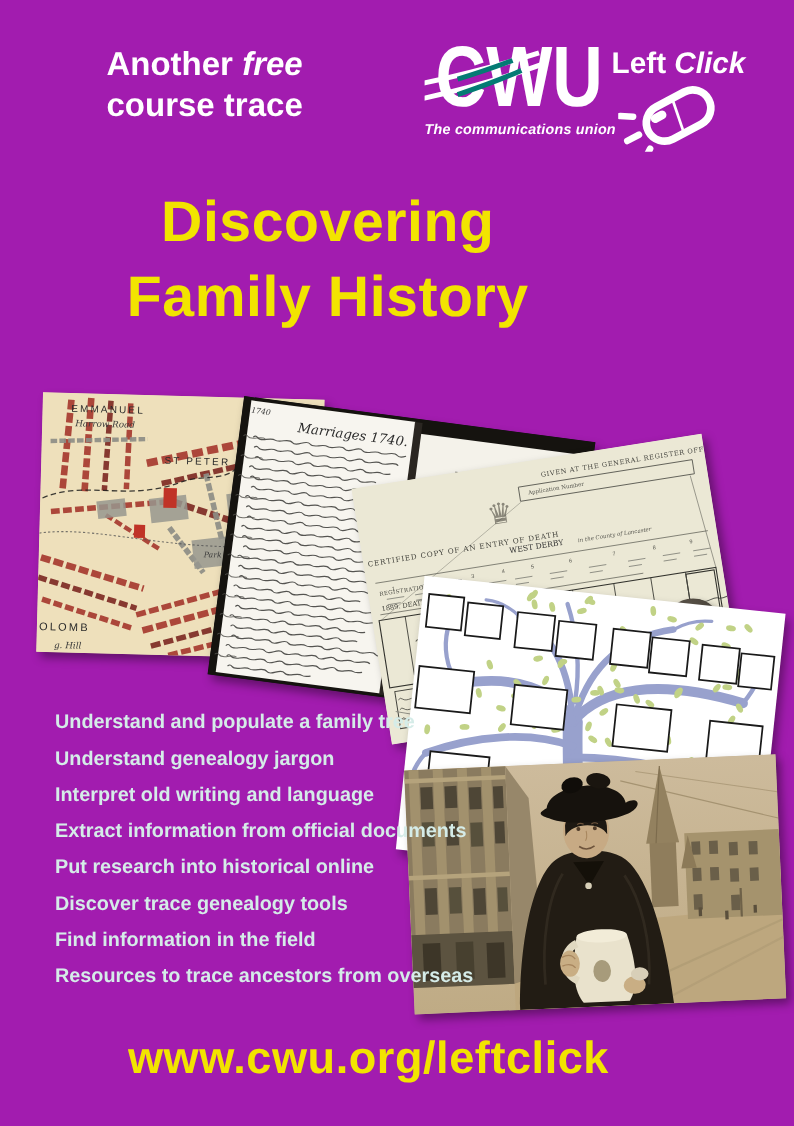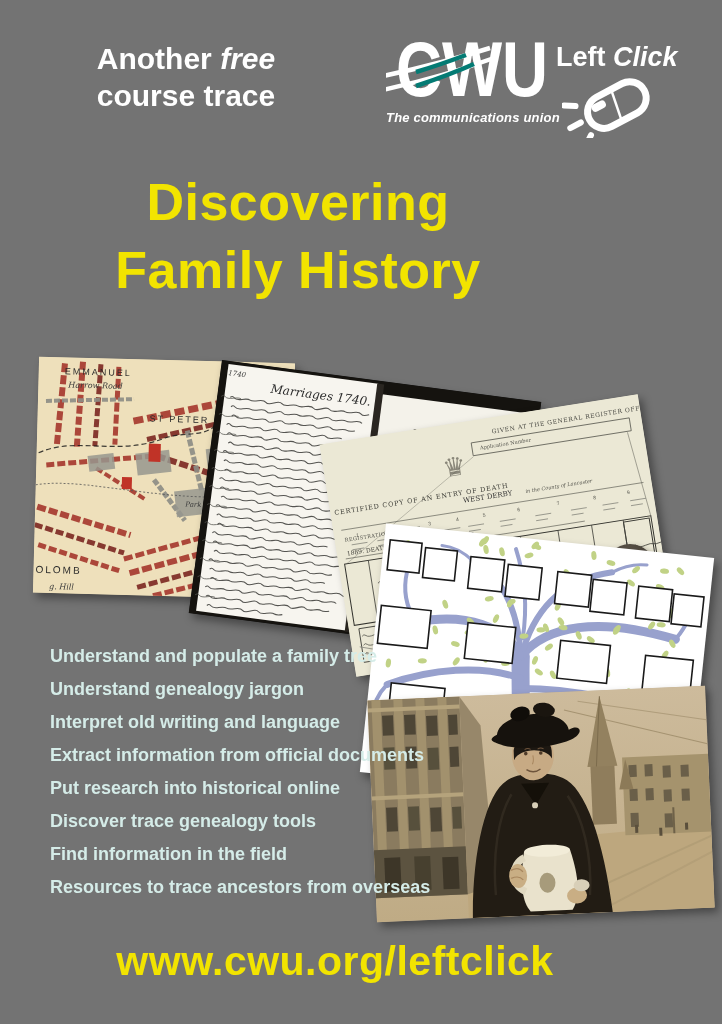--- a/index.html
+++ b/index.html
@@ -1,17 +1,17 @@
 <!DOCTYPE html>
 <html><head>
 <meta charset="utf-8">
 <style>
   html,body{margin:0;padding:0;}
   body{width:722px;height:1024px;overflow:hidden;background:#222;}
-  .poster{position:relative;width:722px;height:1024px;background:#737373;overflow:hidden;
+  .poster{position:relative;width:722px;height:1024px;background:#a21caf;overflow:hidden;
           font-family:"Liberation Sans",sans-serif;}
   
   .intro{position:absolute;left:58px;top:40px;width:256px;text-align:center;color:#fff;
          font-weight:bold;font-size:30px;line-height:37px;}
   .intro em{font-style:italic;}
   .logo-block{position:absolute;left:386px;top:28px;width:172px;}
   .cwu-svg{display:block;}
   .tagline{color:#fff;font-style:italic;font-weight:bold;font-size:13px;letter-spacing:.2px;
            margin-top:2px;white-space:nowrap;text-align:right;}
   .leftclick{position:absolute;left:556px;top:42px;color:#fff;font-weight:bold;font-size:27px;white-space:nowrap;}

